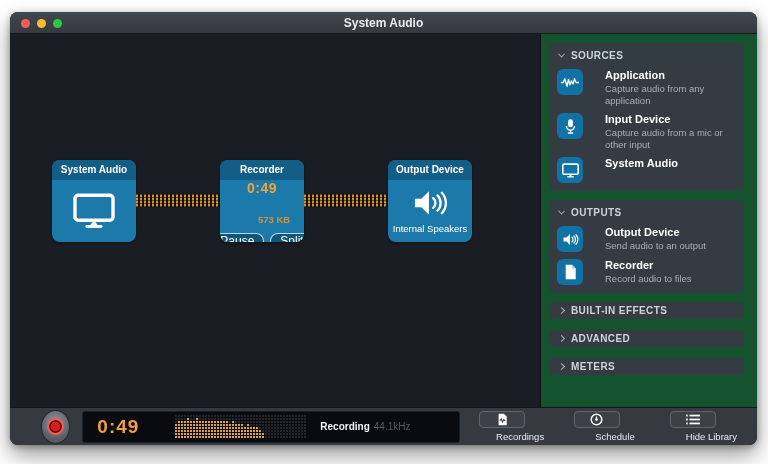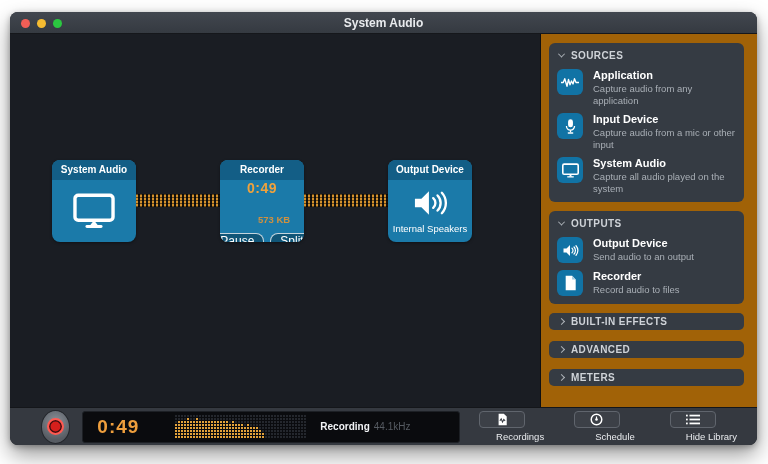--- a/index.html
+++ b/index.html
@@ -49,34 +49,34 @@
   }
   .block-sub { font-size:9.5px; color:#fff; margin-top:6px; }
   .tape {
     position:absolute; height:13px; width:84px;
     background-image:
       repeating-linear-gradient(0deg, rgba(0,0,0,.50) 0 1px, transparent 1px 3px),
       repeating-linear-gradient(90deg, #d4912d 0 2px, #15130f 2px 4px);
   }
   
   .sidebar {
-    flex:1; background:#a16207; border-left:1px solid #0d0f12;
+    flex:1; background:#14532d; border-left:1px solid #0d0f12;
     padding:9px 13px 0 8px; overflow:hidden;
   }
   .card { background:#353b43; border-radius:6px; margin-bottom:9px; padding-bottom:4px; }
   .card-header, .bar {
     display:flex; align-items:center; gap:7px;
     color:#cfd3d8; font-size:10px; font-weight:bold; letter-spacing:.4px;
   }
   .card-header { padding:7px 10px 5px 10px; }
   .bar { height:17px; background:#353b43; border-radius:5px; margin-bottom:11px; padding:0 10px; }
   .chev { width:5px; height:5px; border-right:1.5px solid #aeb3b9; border-bottom:1.5px solid #aeb3b9; display:inline-block; }
   .chev.down { transform:rotate(45deg) translate(-1px,-1px); }
   .chev.right { transform:rotate(-45deg); }
-  .srow { display:flex; gap:10px; padding:3px 8px 4px 8px; align-items:flex-start; }
+  .srow { display:flex; gap:22px; padding:3px 8px 4px 8px; align-items:flex-start; }
   .tile {
     width:26px; height:26px; flex:0 0 26px; border-radius:6px; background:#1173a5;
     display:flex; align-items:center; justify-content:center;
   }
   .srow-text { min-width:0; }
   .srow-title { font-size:11px; font-weight:bold; color:#fff; line-height:13px; }
   .srow-desc { font-size:9.5px; color:#a9afb6; line-height:11.5px; margin-top:1px; }
   
   .bottombar {
     height:38px; flex:0 0 38px; background:#353940; border-top:1px solid #14161a;
@@ -211,21 +211,20 @@
         <div class="srow">
           <div class="tile">
             <svg width="17" height="15" viewBox="0 0 32 27">
               <rect x="1.5" y="1.5" width="29" height="19" rx="2.5" fill="none" stroke="#fff" stroke-width="3"></rect>
               <path d="M16 20.5 l-3.2 4.2 h6.4 z" fill="#fff"></path>
               <rect x="9.5" y="24.2" width="13" height="2.4" rx="1.2" fill="#fff"></rect>
             </svg>
           </div>
           <div class="srow-text">
             <div class="srow-title">System Audio</div>
-            <div class="srow-desc">Capture all audio played on the system</div>
           </div>
         </div>
       </div>
 
       <div class="card">
         <div class="card-header">
           <span class="chev down"></span>
           <span>OUTPUTS</span>
         </div>
         <div class="srow">

